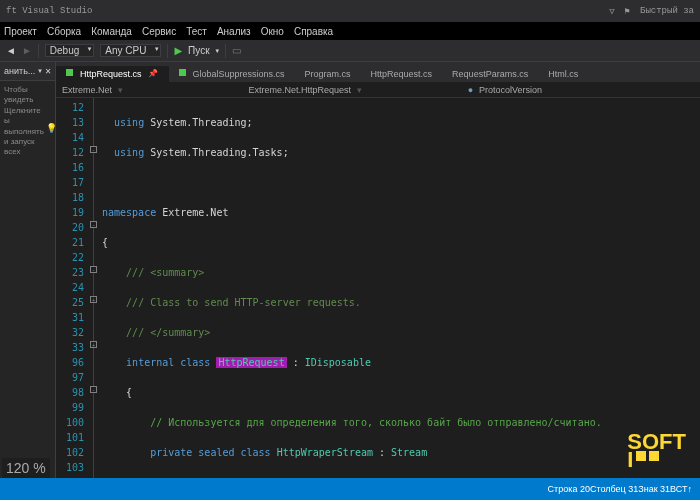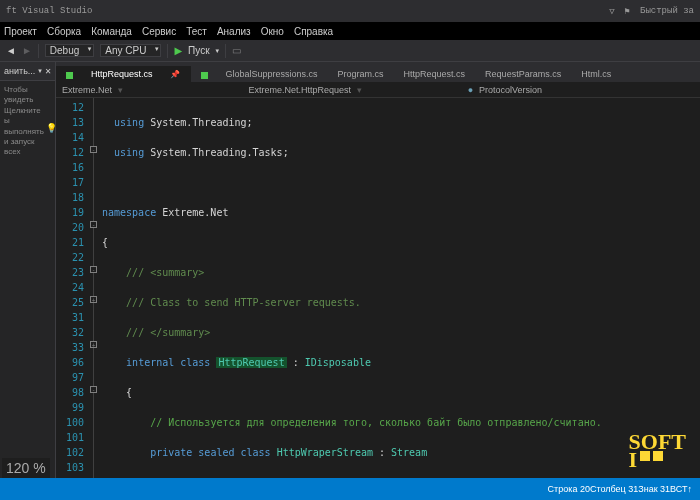--- a/index.html
+++ b/index.html
@@ -12,42 +12,42 @@
 .toolbar-sep{width:1px;height:14px;background:#3e3e42}
 .toolbar-sel{background:#252526;border:1px solid #3e3e42;padding:0 14px 0 4px;position:relative}
 .toolbar-sel::after{content:"▾";position:absolute;right:2px;top:0;font-size:7px}
 .toolbar-play{color:#4ec94e}
 .main{display:flex;height:416px}
 .side{width:56px;background:#252526;border-right:1px solid #3e3e42;display:flex;flex-direction:column}
 .side-tab{padding:4px;color:#ccc;font-family:"Segoe UI",sans-serif;font-size:9px;border-bottom:1px solid #3e3e42;background:#2d2d30}
 .side-txt{padding:4px;color:#8a8a8a;font-family:"Segoe UI",sans-serif;font-size:8px;line-height:1.3}
 .editor{flex:1;display:flex;flex-direction:column;background:#1e1e1e;min-width:0}
 .tabrow{height:20px;background:#2d2d30;display:flex;align-items:flex-end;font-family:"Segoe UI",sans-serif;font-size:9px}
-.tab{padding:3px 10px;color:#aaa;cursor:default;display:flex;align-items:flex-end;gap:18px}
+.tab{padding:3px 10px;color:#aaa;cursor:default;display:flex;align-items:flex-start;gap:7px}
 .tab.active{background:#1e1e1e;color:#fff}
 .tab-ico{width:7px;height:7px;display:inline-block}
 .ico-cs{background:#4ec94e}
 .crumb{height:16px;background:#1e1e1e;border-bottom:1px solid #333;display:flex;align-items:center;padding:0 6px;gap:6px;font-family:"Segoe UI",sans-serif;font-size:9px;color:#aaa}
 .crumb-sep{color:#555}
 .code{flex:1;display:flex;overflow:hidden}
 .gutter{width:34px;background:#1e1e1e;text-align:right;padding-right:6px;color:#2b91af;font-size:10px;line-height:15px;padding-top:2px}
 .fold{width:12px;background:#1e1e1e;position:relative}
 .fold-line{position:absolute;left:3px;top:0;bottom:0;width:1px;background:#404040}
 .fold-box{position:absolute;left:0;width:7px;height:7px;border:1px solid #808080;background:#1e1e1e;font-size:6px;line-height:5px;text-align:center;color:#808080}
 .src{flex:1;padding-top:2px;line-height:15px;font-size:10px;white-space:pre;position:relative}
 .kw{color:#569cd6}
 .cm{color:#57a64a}
 .cmx{color:#608b4e}
 .ty{color:#4ec9b0}
-.hl{background:#14532d;padding:0 2px}
+.hl{background:#a21caf;padding:0 2px}
 .bulb{position:absolute;left:46px;color:#ffcc00;font-size:9px}
 .statusbar{position:absolute;bottom:0;left:0;right:0;height:22px;background:#007acc;display:flex;align-items:center;padding:0 8px;font-family:"Segoe UI",sans-serif;font-size:9px;color:#fff;gap:12px}
 .statusbar .right{margin-left:auto;display:flex;}
 .zoom{position:absolute;bottom:22px;left:2px;color:#aaa;font-family:"Segoe UI",sans-serif;font-size:14px;background:#1e1e1e;padding:2px 4px}
-.watermark{position:absolute;right:14px;bottom:30px;font-family:Liberation Serif, serif;font-weight:900;font-size:22px;line-height:0.85;color:#fdd835;pointer-events:none}
+.watermark{position:absolute;right:14px;bottom:30px;font-family:Liberation Sans, sans-serif;font-weight:900;font-size:22px;line-height:0.85;color:#fdd835;pointer-events:none}
 .watermark .l2{display:flex;gap:1px}
 .watermark .sq{width:10px;height:10px;background:#fdd835;margin-left:2px}
 .side-pin{display:flex;align-items:center;gap:3px}
 </style>
 </head>
 <body>
 
 <div class="titlebar">
   <span>ft Visual Studio</span>
   <div class="titlebar-icons">

